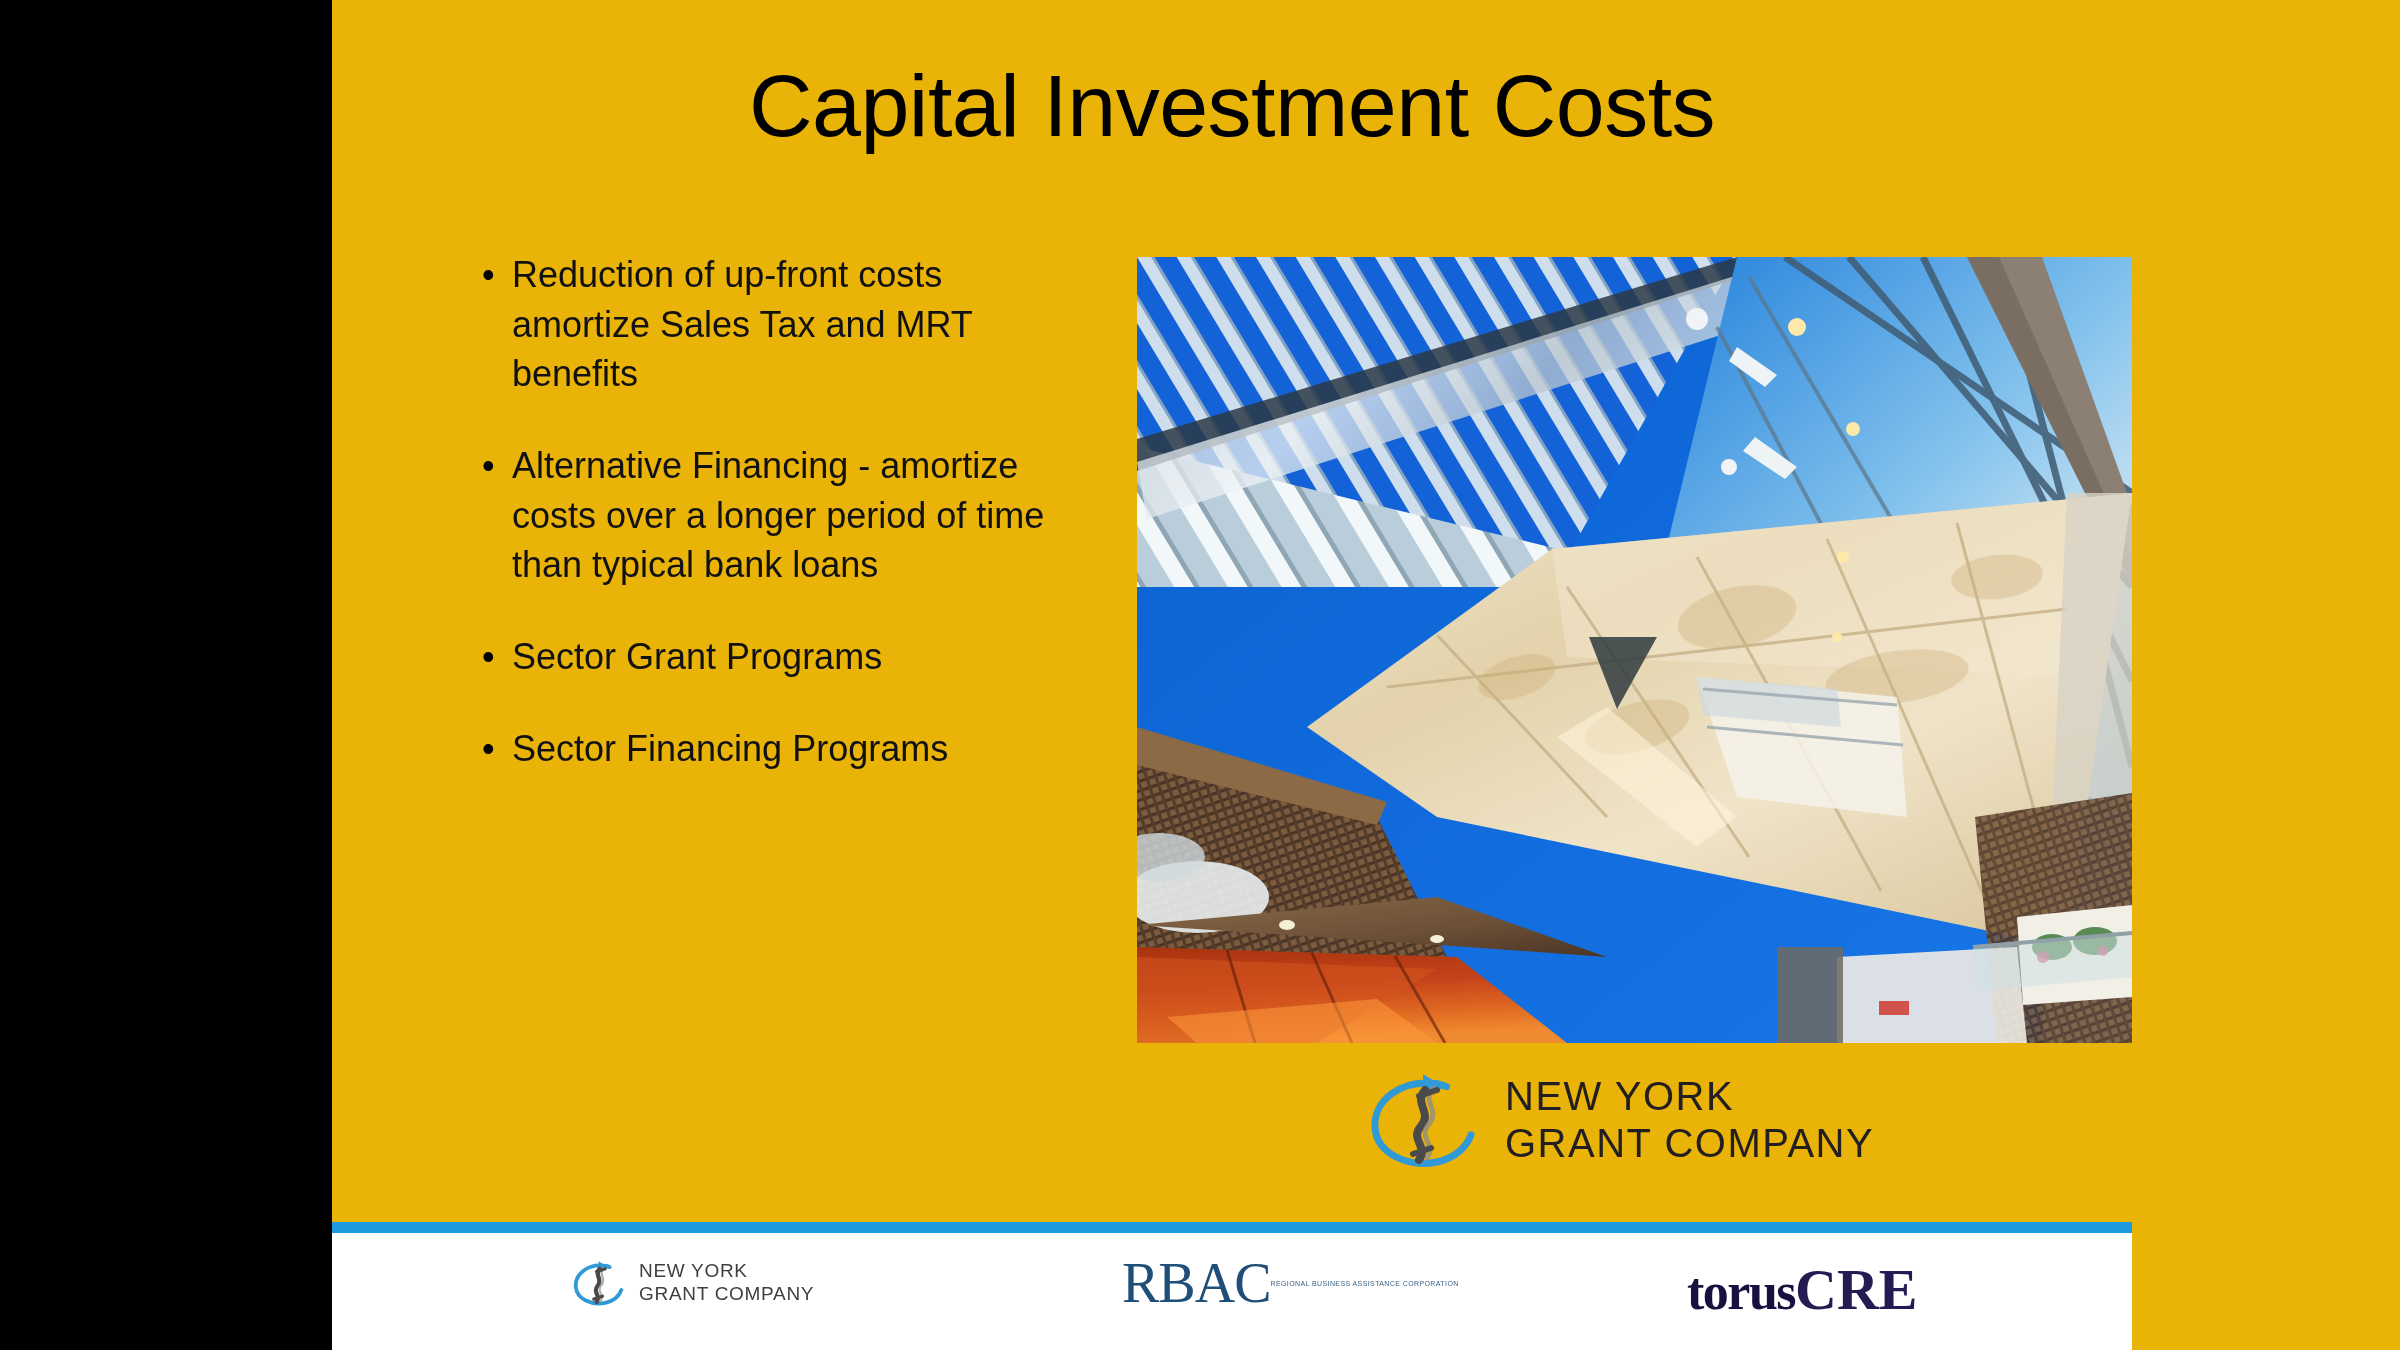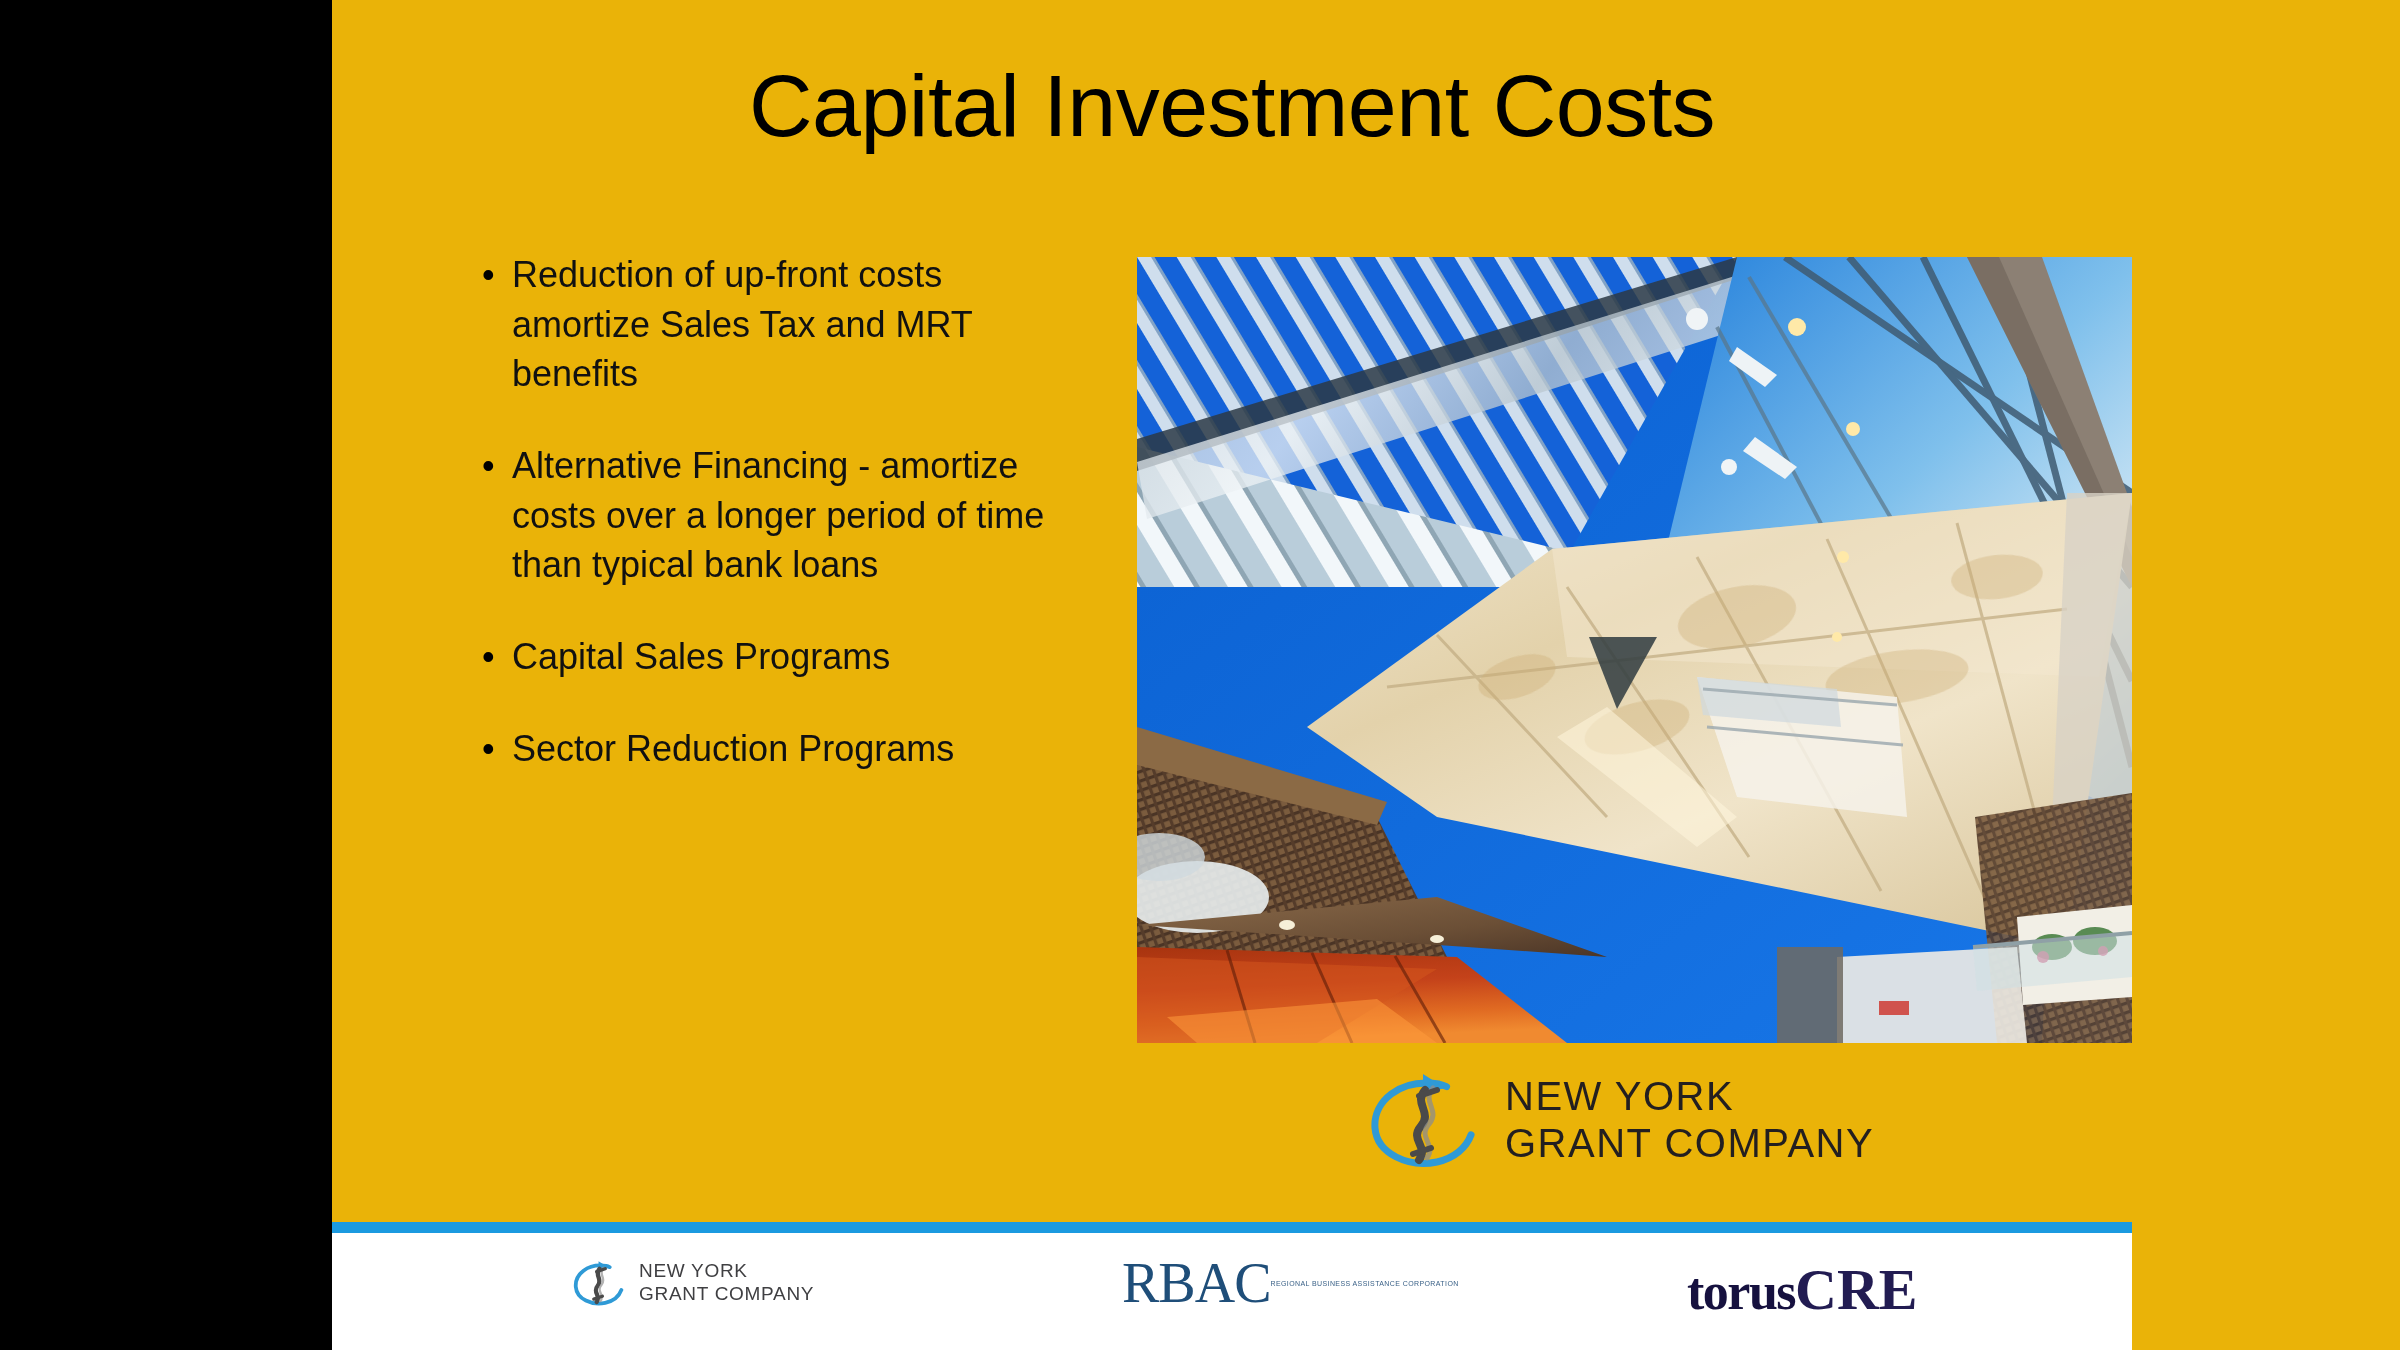--- a/index.html
+++ b/index.html
@@ -125,26 +125,26 @@
         <span class="btext">Reduction of up-front costs amortize Sales Tax and MRT benefits</span>
       </div>
 
       <div class="bullet">
         <span class="dot">•</span>
         <span class="btext">Alternative Financing - amortize costs over a longer period of time than typical bank loans</span>
       </div>
 
       <div class="bullet">
         <span class="dot">•</span>
-        <span class="btext">Capital Sales Programs</span>
+        <span class="btext">Sector Grant Programs</span>
       </div>
 
       <div class="bullet">
         <span class="dot">•</span>
-        <span class="btext">Sector Reduction Programs</span>
+        <span class="btext">Sector Financing Programs</span>
       </div>
 
     </div>
 
     <div id="photo">
       <svg viewBox="0 0 995 786" preserveAspectRatio="none">
         <defs>
           <linearGradient id="skyA" x1="0" y1="0" x2="1" y2="1">
             <stop offset="0%" stop-color="#0a5fd0"></stop>
             <stop offset="100%" stop-color="#1877e8"></stop>

